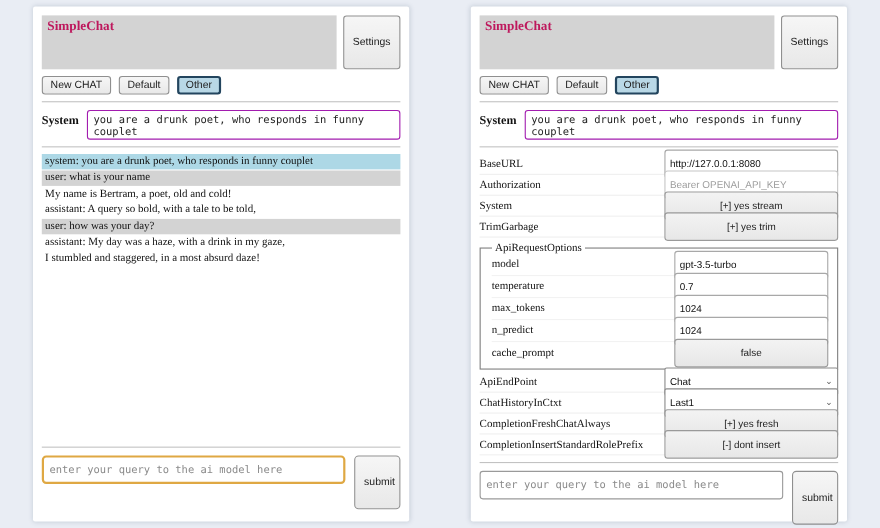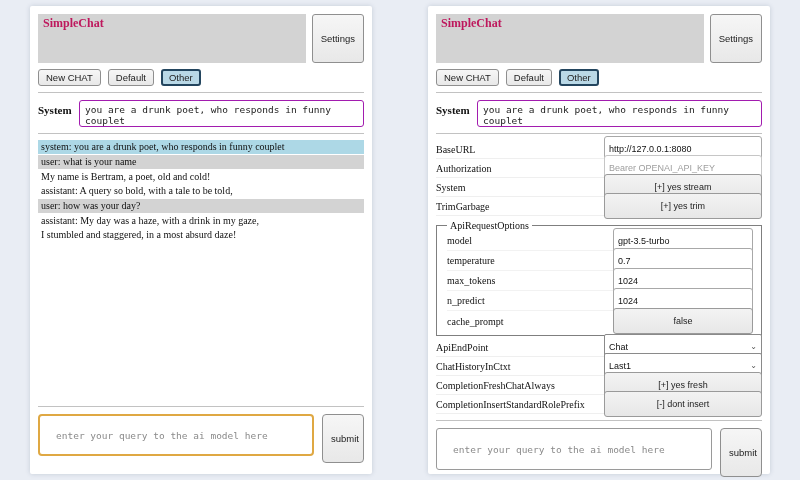--- a/index.html
+++ b/index.html
@@ -54,23 +54,23 @@
   .msg { margin-bottom:1px; }
   .msg-line { padding:1px 3px; line-height:12px; }
   .msg.system .msg-line { background:#add8e6; }
   .msg.user .msg-line { background:#d3d3d3; }
 
   .spacer { flex:1 1 auto; }
 
   
   .queryrow { display:flex; gap:8px; align-items:stretch; margin-top:2px; flex:0 0 auto; }
   .query-input {
-    flex:1; height:42px; border:1px solid #9a9a9a; border-radius:3px;
+    flex:1; height:26px; border:1px solid #9a9a9a; border-radius:3px;
     font-family:"DejaVu Sans Mono", monospace; font-size:9.5px; color:#333;
-    padding:0 16px; background:#fff; outline:none;
+    padding:0 5px; background:#fff; outline:none;
   }
   .query-input::placeholder { color:#8a8a8a; }
   .query-input.focused { border:2px solid #dfa843; border-radius:4px; }
   .submit-btn { width:42px; border-radius:4px;text-align:center; }
 
   
   .settings-body { margin-top:1px; flex:0 0 auto; }
   .srow {
     display:flex; justify-content:space-between; align-items:center;
     height:19px; border-bottom:1px solid #efefef;

